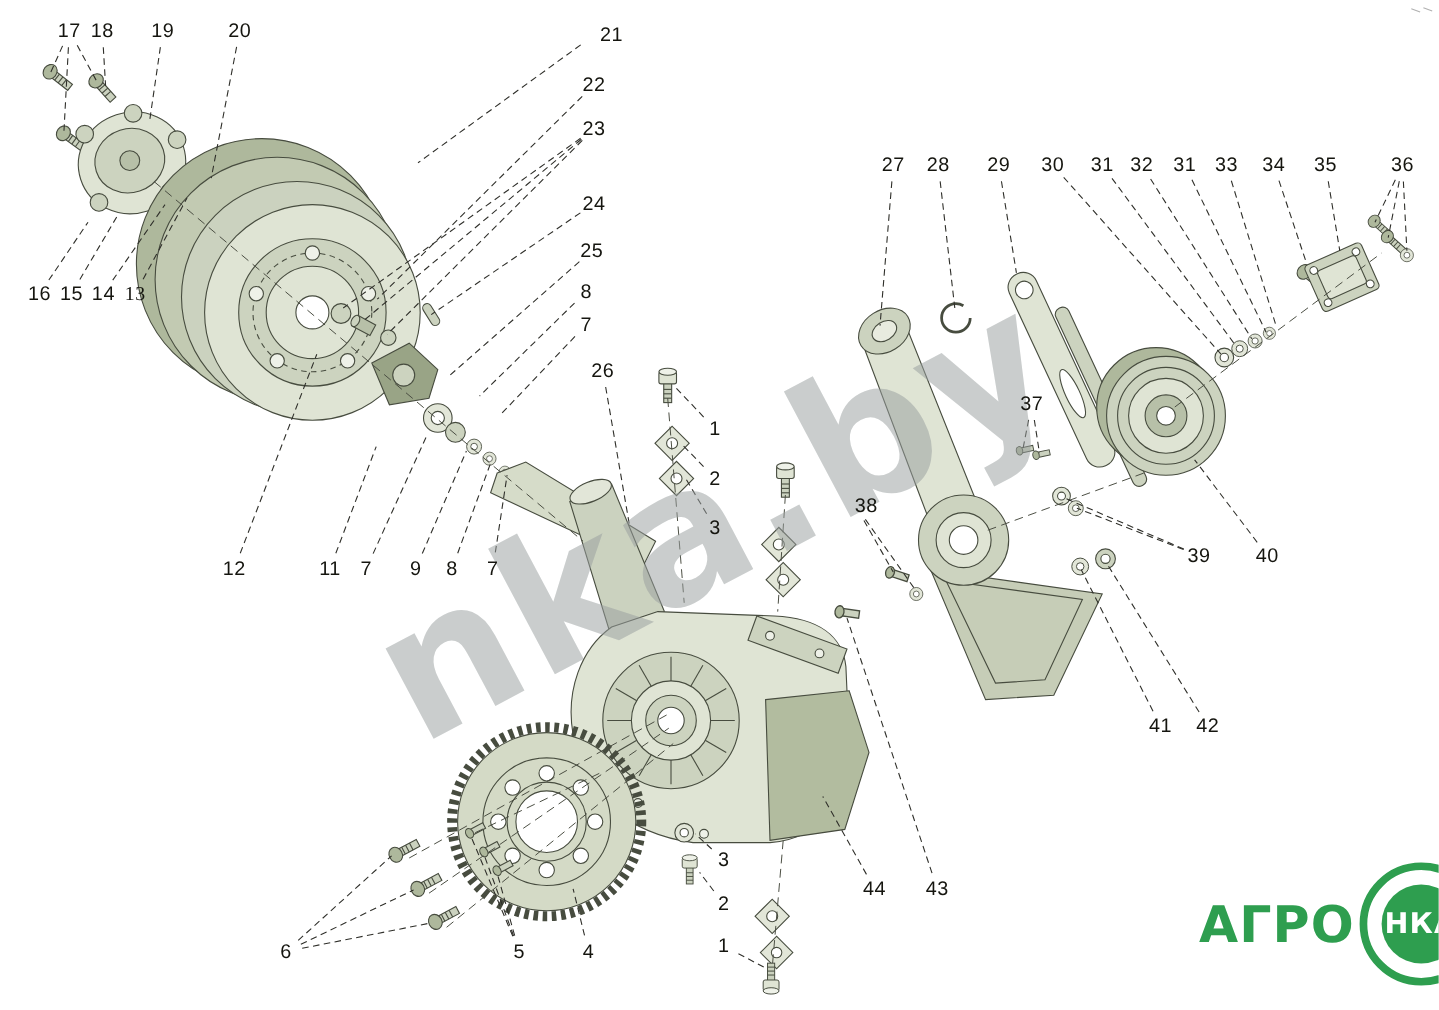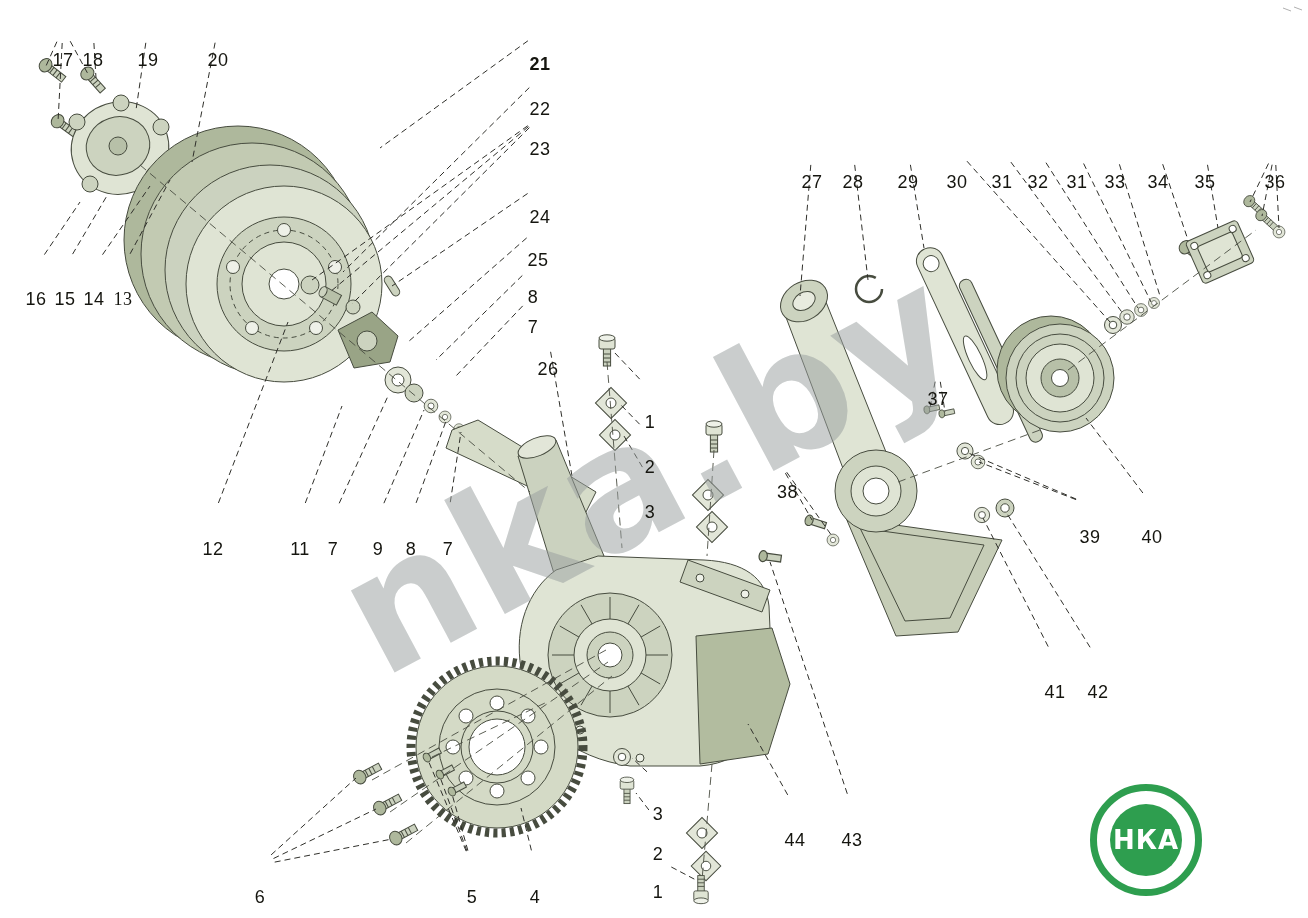--- a/index.html
+++ b/index.html
@@ -1,21 +1,21 @@
 <!DOCTYPE html>
 <html style="--brand: #2e9e4f;"><head>
 <meta charset="utf-8">
 <style>
   html,body{margin:0;padding:0;background:#ffffff;}
   .stage{position:relative;width:1308px;height:918px;background:#fff;overflow:hidden;
          font-family:"Liberation Sans",sans-serif;}
   svg.drawing{position:absolute;left:0;top:0;}
   .leader{stroke:#2f2f2a;stroke-width:1;stroke-dasharray:6 4;fill:none;}
   .axis{stroke:#4a4d42;stroke-width:0.9;stroke-dasharray:8 5;fill:none;}
-  #callout-layer{position:absolute;inset:0;margin-top:32px;}
+  #callout-layer{position:absolute;inset:0;}
   .callout{position:absolute;transform:translate(-50%,-50%);font-size:18px;color:#15150f;
            letter-spacing:.5px;user-select:none;white-space:nowrap;}
   .watermark{position:absolute;left:250px;top:345px;width:800px;height:250px;
              display:flex;align-items:center;justify-content:center;
              font-family:"DejaVu Sans",sans-serif;font-weight:700;font-size:170px;
              opacity:.52;transform:rotate(-28deg);letter-spacing:4px;pointer-events:none;}
   .logo{position:absolute;left:1090px;top:784px;display:flex;align-items:center;gap:4px;}
   .logo-agro{font-family:"DejaVu Sans",sans-serif;font-weight:bold;font-size:46px;
              color:var(--brand,#2e9e4f);letter-spacing:1px;}
   .logo-circle{width:98px;height:98px;border-radius:50%;border:7px solid var(--brand,#2e9e4f);
@@ -334,21 +334,21 @@
     </g>
   </svg>
 
   <div class="watermark" style="color: rgb(154, 160, 160);">nka.by</div>
 
   <div id="callout-layer">
       <div class="callout" style="left: 63px; top: 28px;">17</div>
       <div class="callout" style="left: 93px; top: 28px;">18</div>
       <div class="callout" style="left: 148px; top: 28px;">19</div>
       <div class="callout" style="left: 218px; top: 28px;">20</div>
-      <div class="callout" style="left: 540px; top: 32px; font-weight: bold;">21</div>
+      <div class="callout" style="left: 556px; top: 32px;">21</div>
       <div class="callout" style="left: 540px; top: 77px; text-align: center;">22</div>
       <div class="callout" style="left: 540px; top: 117px;">23</div>
       <div class="callout" style="left: 540px; top: 185px;">24</div>
       <div class="callout" style="left: 538px; top: 228px;">25</div>
       <div class="callout" style="left: 533px; top: 265px;">8</div>
       <div class="callout" style="left: 533px; top: 295px;">7</div>
       <div class="callout" style="left: 548px; top: 337px;">26</div>
       <div class="callout" style="left: 812px; top: 150px;">27</div>
       <div class="callout" style="left: 853px; top: 150px;">28</div>
       <div class="callout" style="left: 908px; top: 150px;">29</div>
@@ -383,20 +383,21 @@
       <div class="callout" style="left: 795px; top: 808px;">44</div>
       <div class="callout" style="left: 260px; top: 865px;">6</div>
       <div class="callout" style="left: 472px; top: 865px;">5</div>
       <div class="callout" style="left: 535px; top: 865px;">4</div>
       <div class="callout" style="left: 658px; top: 782px;">3</div>
       <div class="callout" style="left: 658px; top: 822px;">2</div>
       <div class="callout" style="left: 658px; top: 860px;">1</div>
     </div>
 
   <div class="logo">
+    <span class="logo-agro">АГРО</span>
     <span class="logo-circle">
       <span class="logo-inner">
         <span class="logo-nka">НКА</span>
       </span>
     </span>
   </div>
 
 </div>
 
 </body></html>

